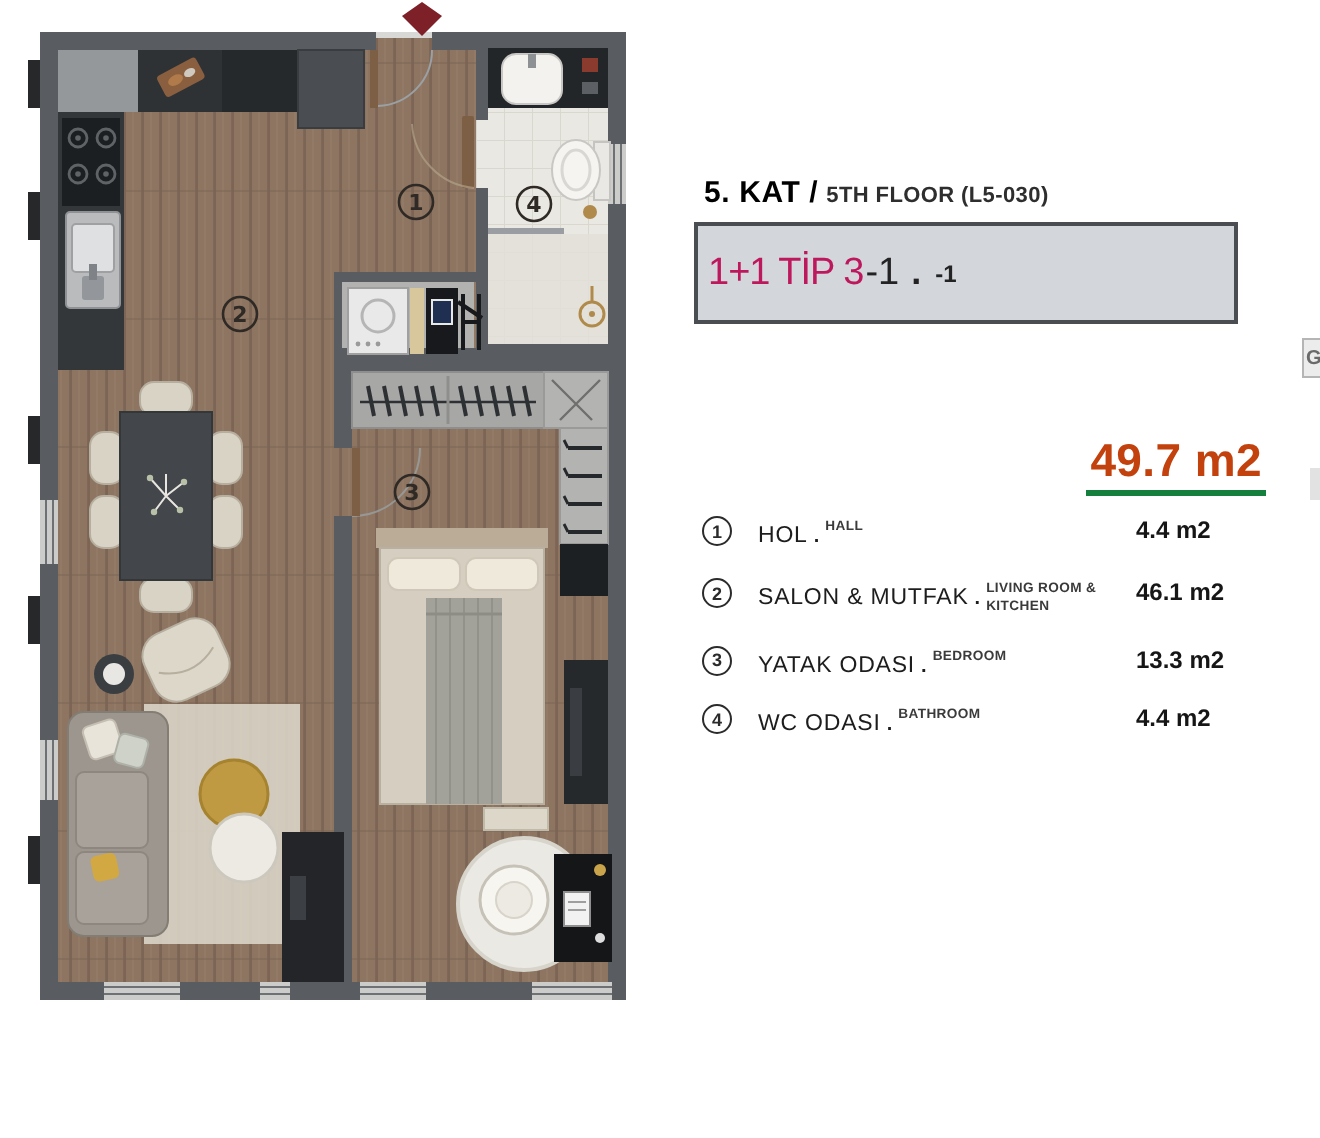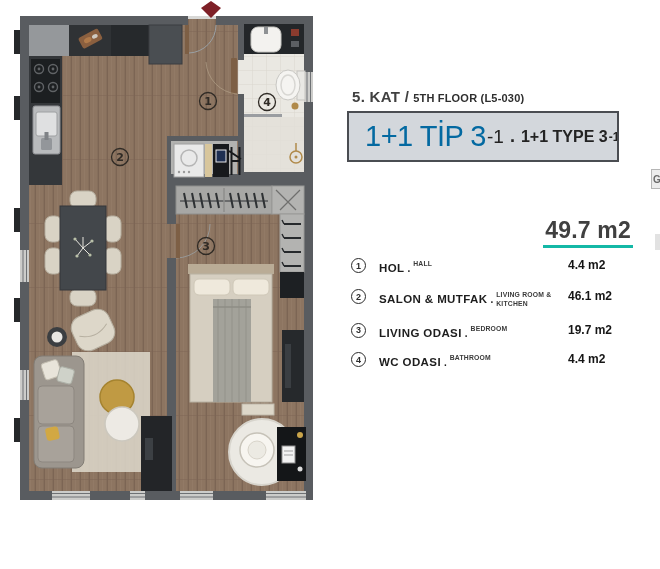--- a/index.html
+++ b/index.html
@@ -3,49 +3,49 @@
 <meta charset="utf-8">
 <style>
   html,body{margin:0;padding:0;background:#ffffff;}
   .stage{position:relative;width:660px;height:569px;background:#ffffff;overflow:hidden;
          font-family:"Liberation Sans",sans-serif;color:#1f1f1f;}
   .stage *{box-sizing:border-box;}
   svg text{font-family:"DejaVu Sans",sans-serif;}
 
   
   .floor-title{position:absolute;left:352px;top:88px;white-space:nowrap;}
-  .floor-title .main{font-size:15px;font-weight:700;color:#404040;letter-spacing:.3px;}
+  .floor-title .main{font-size:15px;font-weight:700;color:#000000;letter-spacing:.3px;}
   .floor-title .sub{font-size:11px;font-weight:700;color:#2e2e2e;letter-spacing:.2px;margin-left:4px;margin-top:28px;}
 
   .type-box{position:absolute;left:347px;top:111px;width:272px;height:51px;
             background:#d3d7dc;border:2px solid #4a4d52;display:flex;align-items:center;
             padding-left:5px;white-space:nowrap;overflow:hidden;}
-  .type-box .tr-main{font-size:29px;font-weight:500;color:#0369a1;letter-spacing:-.5px;margin-left:11px;}
+  .type-box .tr-main{font-size:19px;font-weight:500;color:#be185d;letter-spacing:-.5px;}
   .type-box .tr-sub{font-size:19px;font-weight:500;color:#232323;margin-left:1px;}
   .type-box .dot{font-size:18px;font-weight:700;color:#232323;padding:0 6px;}
   .type-box .en-main{font-size:16px;font-weight:700;color:#232323;}
   .type-box .en-sub{font-size:12px;font-weight:700;color:#232323;margin-left:1px;}
 
   .edge-frag{position:absolute;left:651px;top:169px;width:9px;height:20px;background:#ececec;
              border:1px solid #b5b5b5;border-right:none;font-size:10px;font-weight:700;color:#6a6a6a;
              display:flex;align-items:center;justify-content:flex-start;overflow:hidden;padding-left:1px;}
   .edge-sliver{position:absolute;left:655px;top:234px;width:5px;height:16px;background:#e2e2e2;}
 
   .total-area{position:absolute;left:505px;top:217px;width:128px;text-align:right;}
-  .total-area span{display:inline-block;font-size:23px;font-weight:700;color:#404040;
-                   border-bottom:3px solid #14b8a6;padding:0 2px 1px 2px;letter-spacing:.2px;}
+  .total-area span{display:inline-block;font-size:23px;font-weight:700;color:#c2410c;
+                   border-bottom:3px solid #15803d;padding:0 2px 1px 2px;letter-spacing:.2px;}
 
   .legend{position:absolute;left:351px;top:257px;width:272px;}
   .lrow{display:flex;align-items:flex-start;}
   .lrow.r1{margin-bottom:12px;} .lrow.r2{margin-bottom:13px;} .lrow.r3{margin-bottom:10px;}
   .lnum{width:15px;height:15px;border:1.4px solid #2b2b2b;border-radius:50%;flex:none;
         font-size:9px;font-weight:700;color:#2b2b2b;display:flex;align-items:center;justify-content:center;
         margin-top:1px;}
   .lname{flex:1;padding-left:13px;line-height:1.2;}
-  .lname b{font-size:11.5px;font-weight:700;letter-spacing:.4px;color:#1d1d1d;}
+  .lname b{font-size:11.5px;font-weight:400;letter-spacing:.4px;color:#1d1d1d;}
   .lname .sep{font-style:normal;font-size:10px;font-weight:700;padding:0 3px;color:#1d1d1d;}
   .lname small{font-size:6.8px;font-weight:700;color:#3a3a3a;display:inline-block;max-width:58px;
                line-height:1.3;vertical-align:top;margin-top:3px;letter-spacing:.2px;}
   .lval{width:55px;flex:none;font-size:12px;font-weight:700;color:#161616;margin-top:1px;}
 </style>
 </head>
 <body>
 
 <div class="stage">
 
@@ -319,21 +319,20 @@
   </svg>
 
   <div class="floor-title">
     <span class="main">5. KAT /</span><span class="sub">5TH FLOOR (L5-030)</span>
   </div>
 
   <div class="type-box">
     <span class="tr-main">1+1 TİP 3</span>
     <span class="tr-sub">-1</span>
     <span class="dot">.</span>
-    <span class="en-main">1+1 TYPE 3</span>
     <span class="en-sub">-1</span>
   </div>
 
   <div class="edge-frag">G</div>
   <div class="edge-sliver"></div>
 
   <div class="total-area">
     <span>49.7 m2</span>
   </div>
 
@@ -351,23 +350,23 @@
       <span class="lnum">2</span>
       <span class="lname">
         <b>SALON &amp; MUTFAK</b><i class="sep">.</i><small>LIVING ROOM &amp; KITCHEN</small>
       </span>
       <span class="lval">46.1 m2</span>
     </div>
 
     <div class="lrow r3">
       <span class="lnum">3</span>
       <span class="lname">
-        <b>LIVING ODASI</b><i class="sep">.</i><small>BEDROOM</small>
+        <b>YATAK ODASI</b><i class="sep">.</i><small>BEDROOM</small>
       </span>
-      <span class="lval">19.7 m2</span>
+      <span class="lval">13.3 m2</span>
     </div>
 
     <div class="lrow r4">
       <span class="lnum">4</span>
       <span class="lname">
         <b>WC ODASI</b><i class="sep">.</i><small>BATHROOM</small>
       </span>
       <span class="lval">4.4 m2</span>
     </div>
 

